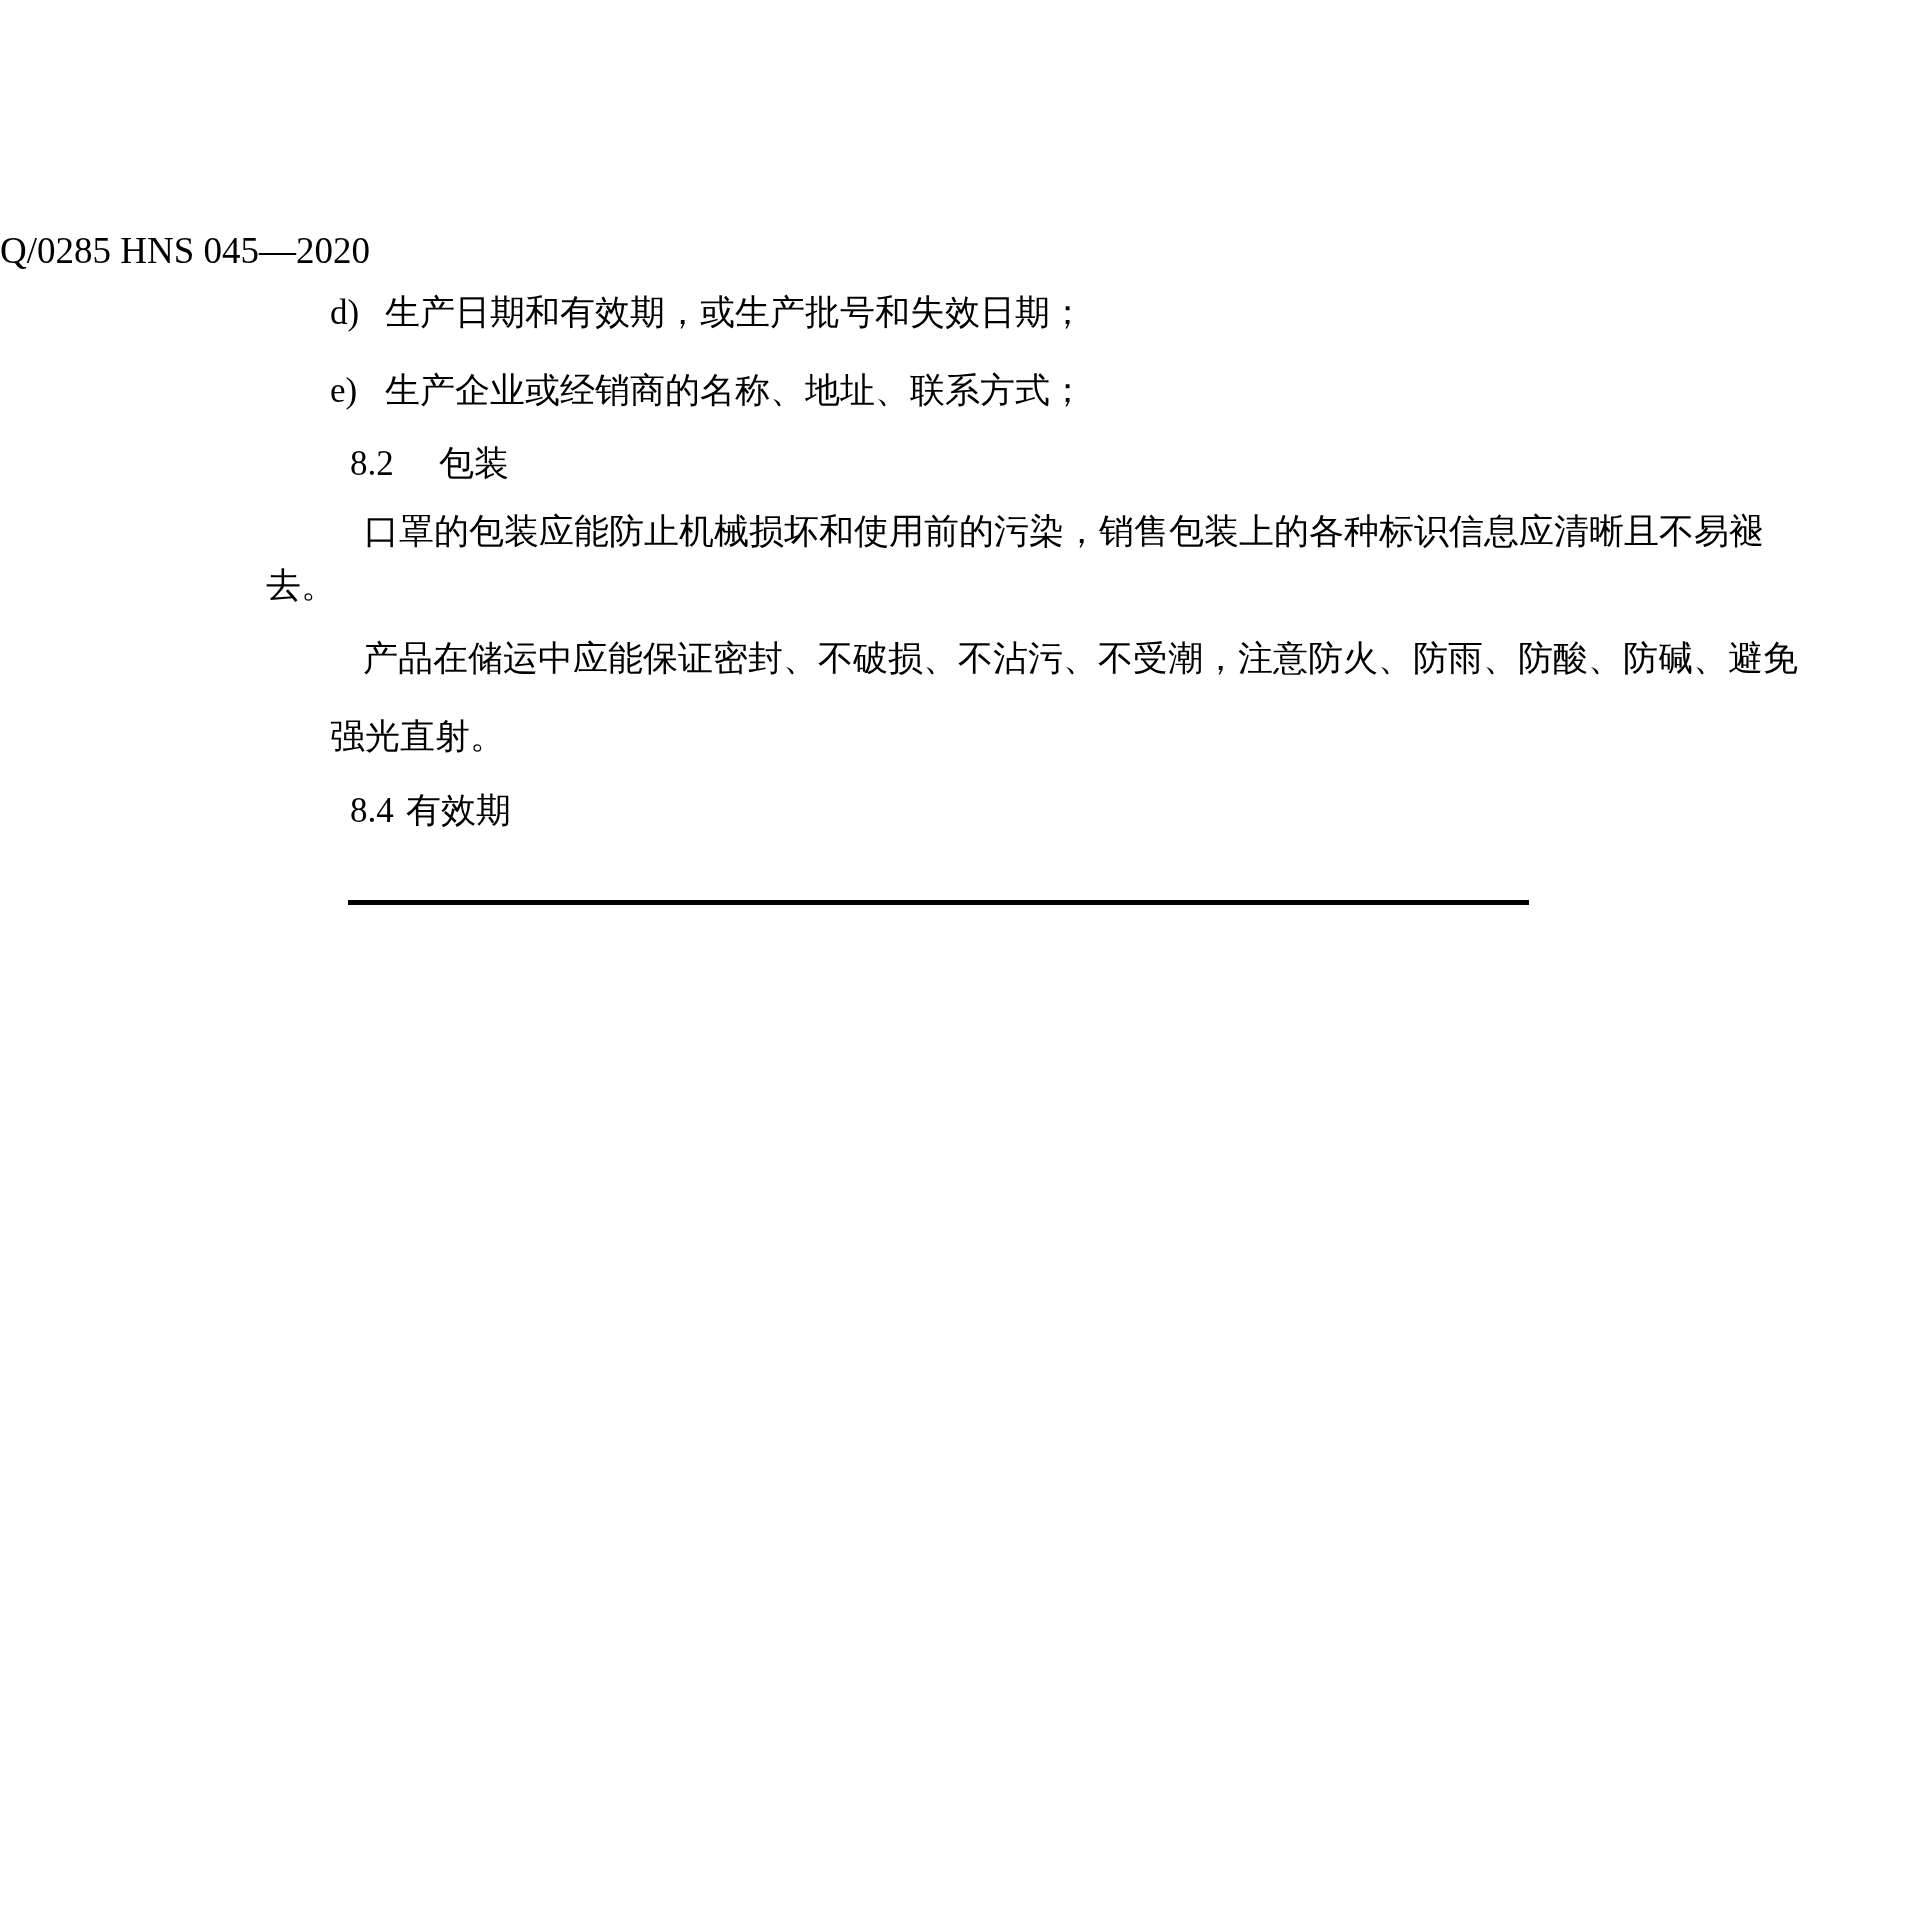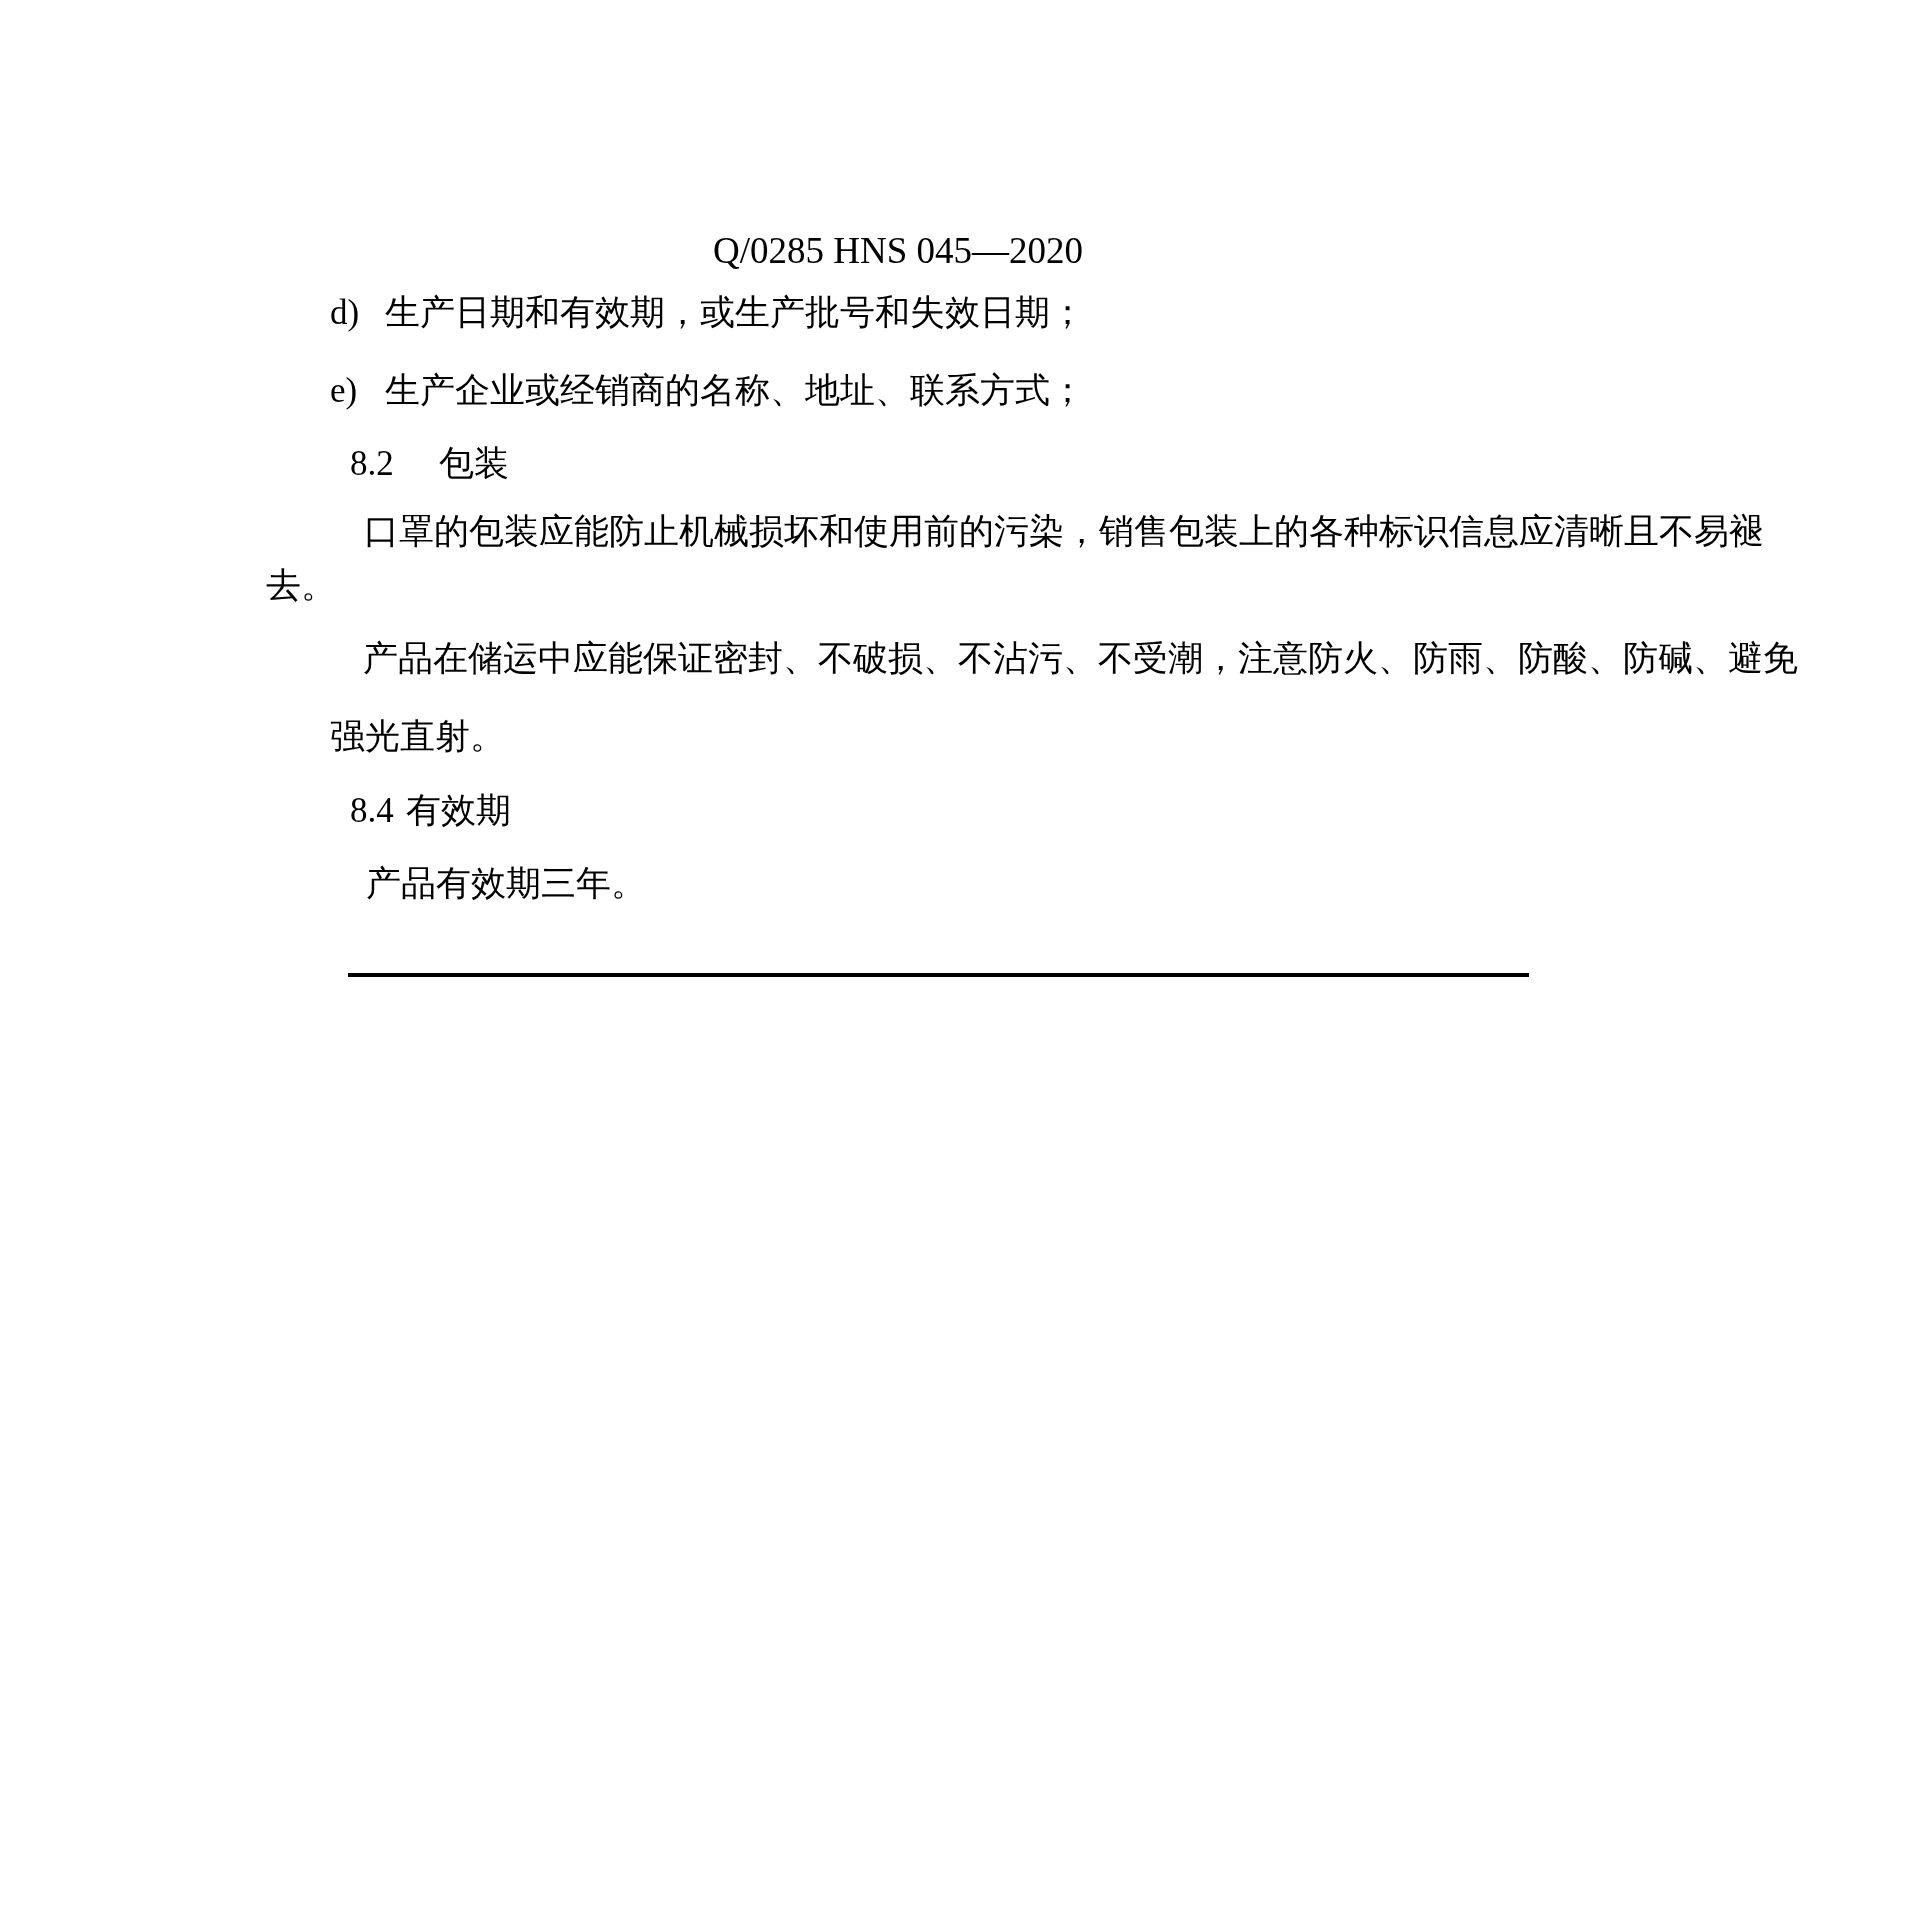--- a/index.html
+++ b/index.html
@@ -12,21 +12,21 @@
     width: 1911px;
     height: 2703px;
     background: #ffffff;
     color: #000000;
     font-family: "Liberation Serif", "DejaVu Serif", serif;
     box-sizing: border-box;
     padding-top: 224px;
     overflow: hidden;
   }
   .header-row {
-    text-align: center;
+    text-align: left;
     padding-right: 115px;
     font-size: 37px;
     line-height: 54px;
     white-space: nowrap;
   }
   .content {
     padding-left: 266px;
   }
   .list-item {
     font-size: 35px;
@@ -101,22 +101,19 @@
     </div>
 
     <div class="para para83">
       <div class="line l1">产品在储运中应能保证密封、不破损、不沾污、不受潮，注意防火、防雨、防酸、防碱、避免</div>
       <div class="line l2">强光直射。</div>
     </div>
 
     <div class="heading h84">
       <span class="num">8.4</span><span class="title">有效期</span>
     </div>
-    <div class="para para84">
-      <div class="line l1">产品有效期三年。</div>
-    </div>
 
     <div class="rule"></div>
 
   </div>
 
 </div>
 
 
 </body></html>

